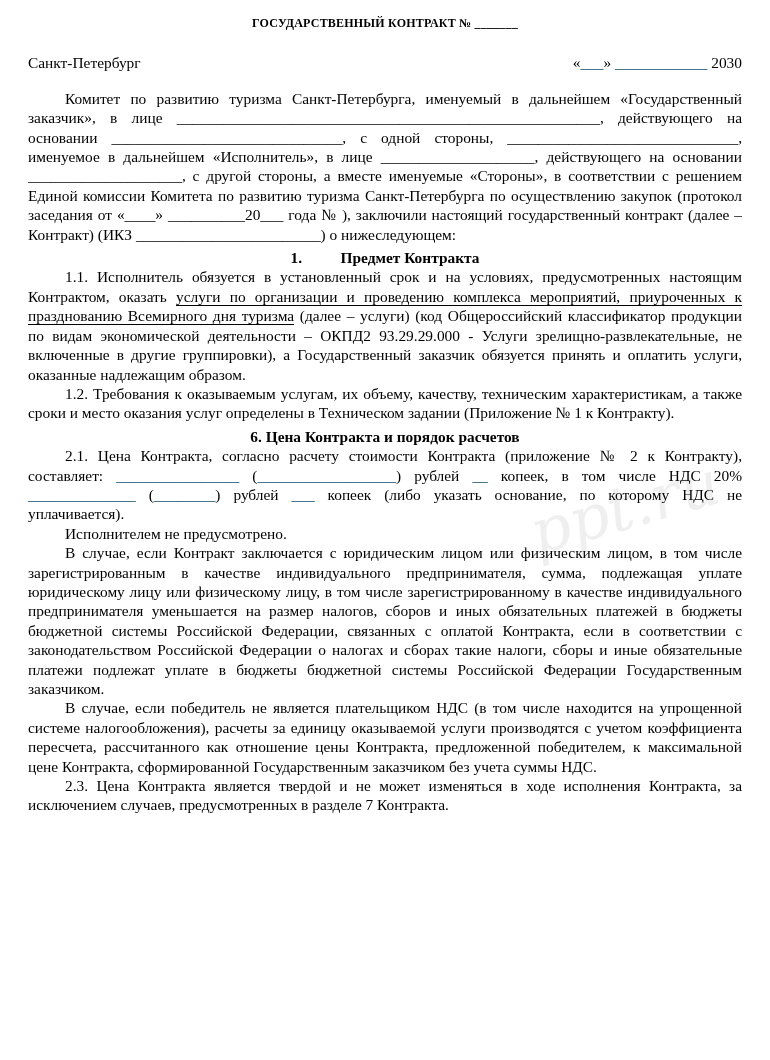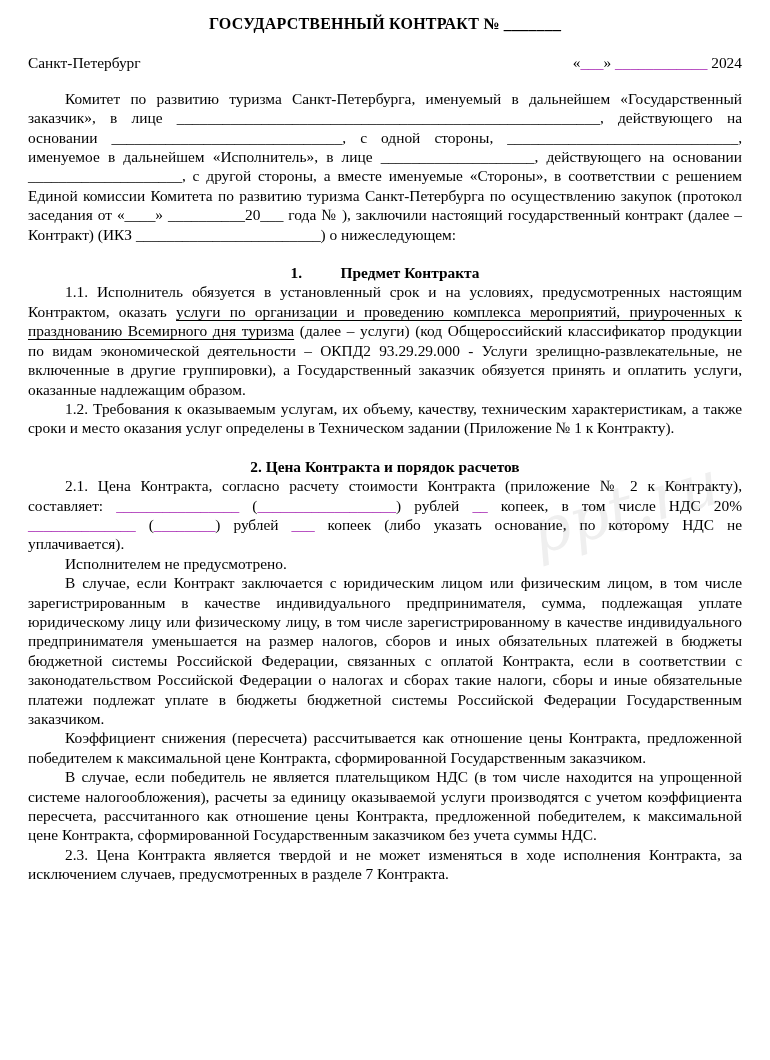--- a/index.html
+++ b/index.html
@@ -10,46 +10,46 @@
     font-family: "Liberation Serif", "DejaVu Serif", serif;
     font-size: 15.4px;
     line-height: 19.4px;
     position: relative;
     overflow: hidden;
   }
   .page { padding: 14px 28px 0 28px; position: relative; }
   .doc-title {
     text-align: center;
     font-weight: bold;
-    font-size: 16px;
+    font-size: 12px;
     letter-spacing: 0.2px;
   }
   .meta-row {
     display: flex;
     justify-content: space-between;
     align-items: flex-end;
     margin-top: 20px;
   }
   .content { margin-top: 16px; }
   .content p {
     margin: 0;
     text-align: justify;
     text-align-last: left;
     text-indent: 37px;
   }
   .content p.heading {
     text-align: center;
     text-align-last: center;
     font-weight: bold;
     text-indent: 0;
-    margin-top: 19px;
+    margin-top: 4px;
   }
   .run-u { text-decoration: underline; text-underline-offset: 2.5px; text-decoration-thickness: 1px; }
   .run-i { }
-  .run-g { color: #a21caf; }
+  .run-g { color: #0c4a6e; }
   .watermark {
     position: absolute;
     left: 528px; top: 498px;
     font-size: 62px;
     font-style: italic;
     color: rgba(100,100,100,0.10);
     transform: rotate(-16deg);
     pointer-events: none;
     user-select: none;
     font-family: "DejaVu Serif", serif;
@@ -57,31 +57,30 @@
 </style>
 </head>
 <body>
 
 <div class="page">
 
   <div class="doc-title"><span>ГОСУДАРСТВЕННЫЙ КОНТРАКТ № _______</span></div>
 
   <div class="meta-row">
     <span>Санкт-Петербург</span>
-    <span><span>«</span><span class="run-g">___</span><span>» </span><span class="run-g">____________</span><span> 2024</span></span>
+    <span><span>«</span><span class="run-g">___</span><span>» </span><span class="run-g">____________</span><span> 2030</span></span>
   </div>
 
   <div class="content">
     <p><span>Комитет по развитию туризма Санкт-Петербурга, именуемый в дальнейшем «Государственный заказчик», в лице _______________________________________________________, действующего на основании ______________________________, с одной стороны, ______________________________, именуемое в дальнейшем «Исполнитель», в лице ____________________, действующего на основании ____________________, с другой стороны, а вместе именуемые «Стороны», в соответствии с решением Единой комиссии Комитета по развитию туризма Санкт-Петербурга по осуществлению закупок (протокол заседания от «____» __________20___ года № ), заключили настоящий государственный контракт (далее – Контракт) (ИКЗ ________________________) о нижеследующем:</span></p>
     <p class="heading"><span>1.&nbsp;&nbsp;&nbsp;&nbsp;&nbsp;&nbsp;&nbsp;&nbsp;&nbsp;&nbsp;Предмет Контракта</span></p>
     <p><span>1.1. Исполнитель обязуется в установленный срок и на условиях, предусмотренных настоящим Контрактом, оказать </span><span class="run-u">услуги по организации и проведению комплекса мероприятий, приуроченных к празднованию Всемирного дня туризма</span><span> (далее – услуги) (код Общероссийский классификатор продукции по видам экономической деятельности – ОКПД2 93.29.29.000 - Услуги зрелищно-развлекательные, не включенные в другие группировки), а Государственный заказчик обязуется принять и оплатить услуги, оказанные надлежащим образом.</span></p>
     <p><span>1.2. Требования к оказываемым услугам, их объему, качеству, техническим характеристикам, а также сроки и место оказания услуг определены в Техническом задании (Приложение № 1 к Контракту).</span></p>
-    <p class="heading"><span>2. Цена Контракта и порядок расчетов</span></p>
+    <p class="heading"><span>6. Цена Контракта и порядок расчетов</span></p>
     <p><span>2.1. Цена Контракта, согласно расчету стоимости Контракта </span><span class="run-i">(приложение № 2 к Контракту)</span><span>, составляет: </span><span class="run-g">________________</span><span> (</span><span class="run-g">__________________</span><span>) рублей </span><span class="run-g">__</span><span> копеек, в том числе НДС 20% </span><span class="run-g">______________</span><span> (</span><span class="run-g">________</span><span>) рублей </span><span class="run-g">___</span><span> копеек </span><span class="run-i">(либо указать основание, по которому НДС не уплачивается)</span><span>.</span></p>
     <p><span>Исполнителем не предусмотрено.</span></p>
     <p><span>В случае, если Контракт заключается с юридическим лицом или физическим лицом, в том числе зарегистрированным в качестве индивидуального предпринимателя, сумма, подлежащая уплате юридическому лицу или физическому лицу, в том числе зарегистрированному в качестве индивидуального предпринимателя уменьшается на размер налогов, сборов и иных обязательных платежей в бюджеты бюджетной системы Российской Федерации, связанных с оплатой Контракта, если в соответствии с законодательством Российской Федерации о налогах и сборах такие налоги, сборы и иные обязательные платежи подлежат уплате в бюджеты бюджетной системы Российской Федерации Государственным заказчиком.</span></p>
-    <p><span>Коэффициент снижения (пересчета) рассчитывается как отношение цены Контракта, предложенной победителем к максимальной цене Контракта, сформированной Государственным заказчиком.</span></p>
     <p><span>В случае, если победитель не является плательщиком НДС (в том числе находится на упрощенной системе налогообложения), расчеты за единицу оказываемой услуги производятся с учетом коэффициента пересчета, рассчитанного как отношение цены Контракта, предложенной победителем, к максимальной цене Контракта, сформированной Государственным заказчиком без учета суммы НДС.</span></p>
     <p><span>2.3. Цена Контракта является твердой и не может изменяться в ходе исполнения Контракта, за исключением случаев, предусмотренных в разделе 7 Контракта.</span></p>
   </div>
 
   <div class="watermark">ppt.ru</div>
 </div>
 
 </body></html>

